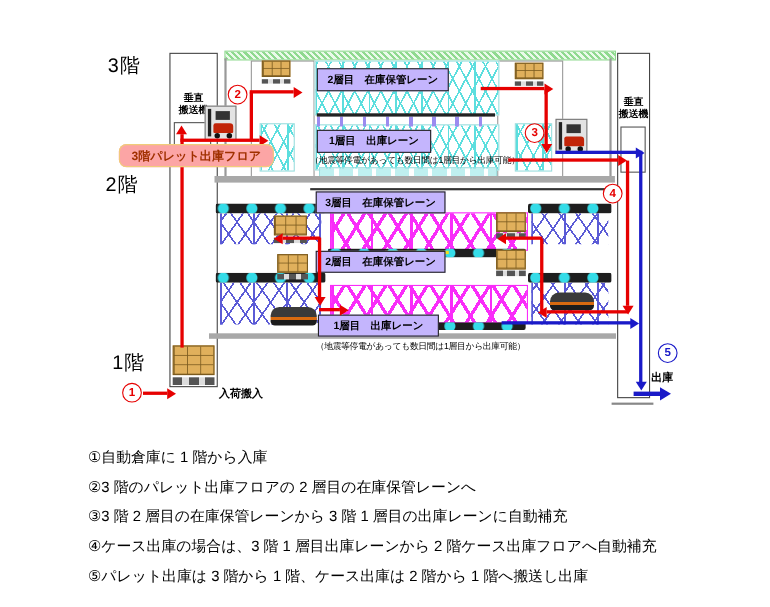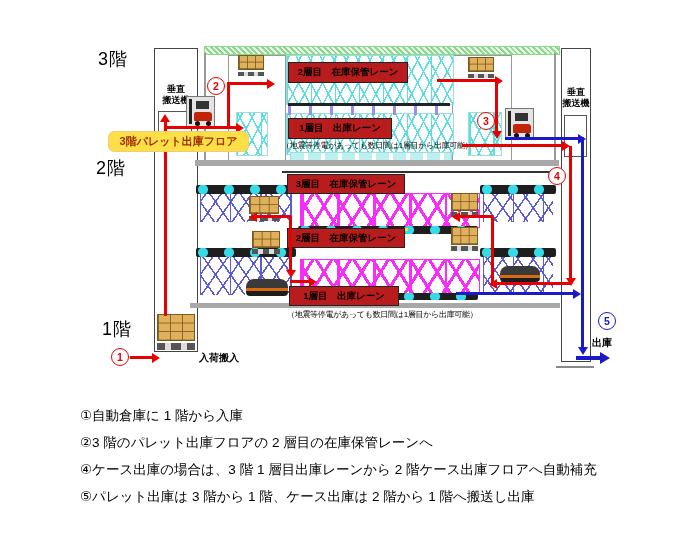--- a/index.html
+++ b/index.html
@@ -5,24 +5,24 @@
   html,body{margin:0;padding:0;background:#fff;}
   #stage{
     position:relative;width:700px;height:552px;background:#fff;overflow:hidden;
     font-family:"Liberation Sans","DejaVu Sans",sans-serif;color:#000;
   }
   .abs{position:absolute;}
   
   .title{left:0;right:0;top:6px;text-align:center;font-size:15px;font-weight:bold;letter-spacing:1px;}
   .floor-label{font-size:18px;letter-spacing:1px;}
   .lift-label{font-size:9px;font-weight:bold;text-align:center;line-height:1.25;}
-  .lane-box{background:#b91c1c;border:1.2px solid #222;font-size:9.5px;font-weight:bold;
+  .lane-box{background:#c4b5fd;border:1.2px solid #222;font-size:9.5px;font-weight:bold;
     display:flex;align-items:center;justify-content:center;white-space:nowrap;z-index:6;}
   .caption{font-size:8px;white-space:nowrap;z-index:6;letter-spacing:-0.3px;}
-  .ylabel{background:#fde047;border-radius:7px;color:#A03000;font-size:11px;font-weight:bold;
+  .ylabel{background:#fca5a5;border-radius:7px;color:#A03000;font-size:11px;font-weight:bold;
     display:flex;align-items:center;justify-content:center;white-space:nowrap;z-index:8;
     box-shadow:0 0 0 1px #f0cc7a inset;}
   .small-t{font-size:10px;font-weight:bold;white-space:nowrap;}
   .steps{left:80px;top:402px;font-size:13.5px;line-height:27px;white-space:nowrap;}
   
   .shaft{border:1.5px solid #444;background:#fff;z-index:2;}
   .cell{border:1.5px solid #555;background:#fff;}
   .wall{background:#999;z-index:1;}
   .slab{background:#a8a8a8;z-index:3;}
   .hatch-green{border:1px solid #8fd98f;z-index:1;
@@ -253,17 +253,18 @@
 
   <div class="abs marker red" style="left:111px;top:348px;">1</div>
   <div class="abs marker red" style="left:207px;top:77px;">2</div>
   <div class="abs marker red" style="left:477px;top:112px;">3</div>
   <div class="abs marker red" style="left:548px;top:167px;">4</div>
   <div class="abs marker blue" style="left:598px;top:312px;">5</div>
 
   <div class="abs steps">
     <div>①自動倉庫に 1 階から入庫</div>
     <div>②3 階のパレット出庫フロアの 2 層目の在庫保管レーンへ</div>
+    <div>③3 階 2 層目の在庫保管レーンから 3 階 1 層目の出庫レーンに自動補充</div>
     <div>④ケース出庫の場合は、3 階 1 層目出庫レーンから 2 階ケース出庫フロアへ自動補充</div>
     <div>⑤パレット出庫は 3 階から 1 階、ケース出庫は 2 階から 1 階へ搬送し出庫</div>
   </div>
 
 </div>
 
 </body></html>

